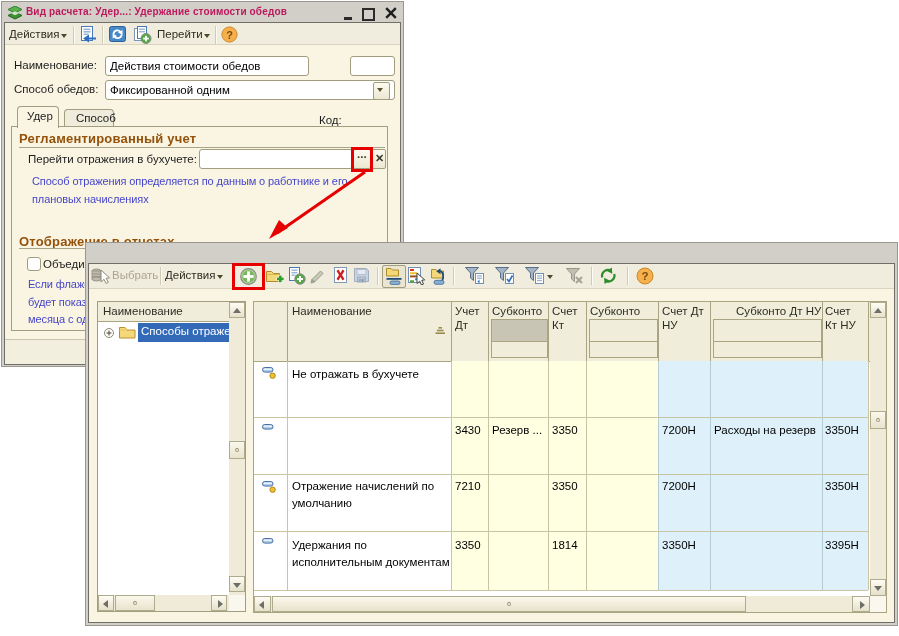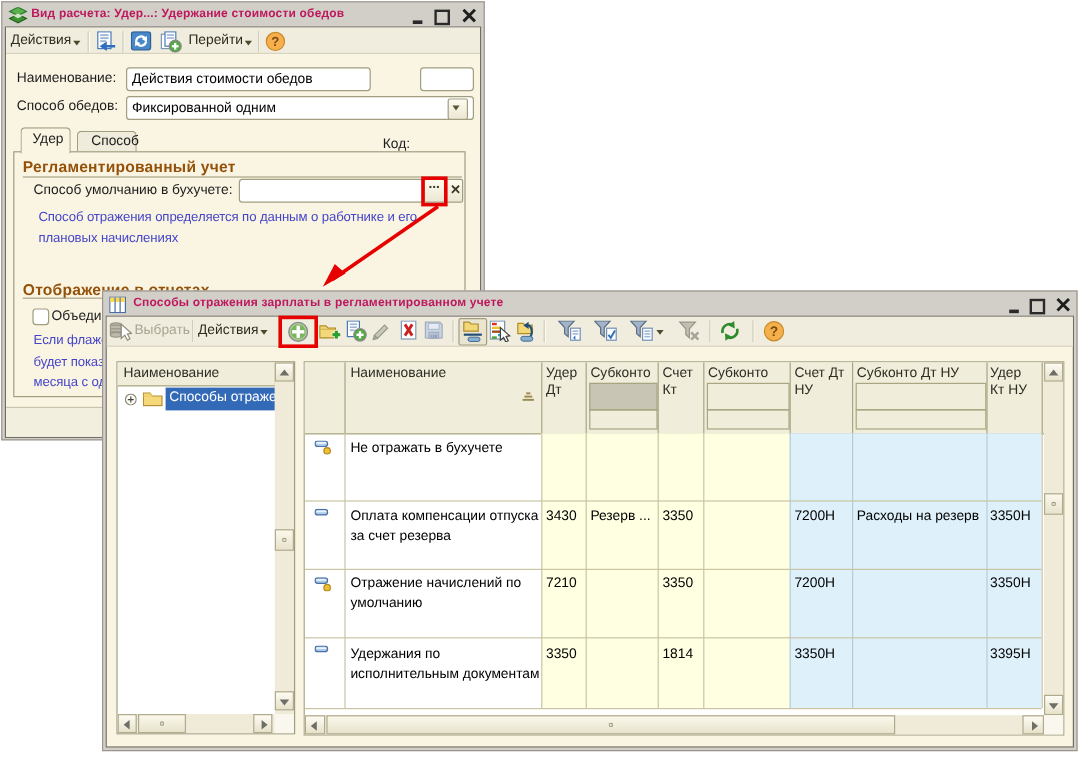--- a/index.html
+++ b/index.html
@@ -101,21 +101,21 @@
   <div class="dar" style="left:375px;top:86px;border-top-color:#5a5432;"></div>
 
   <div class="abs" style="left:62px;top:107px;width:48px;height:18px;background:#F0ECDC;border:1px solid #A19D7F;border-radius:4px 4px 0 0;border-bottom:none;"></div>
   <div class="lbl" style="left:74px;top:110px;">Способ</div>
   <div class="abs" style="left:9px;top:124px;width:375px;height:203px;background:#FAF5E3;border:1px solid #A19D7F;"></div>
   <div class="abs" style="left:15px;top:104px;width:40px;height:21px;background:#FAF5E3;border:1px solid #A19D7F;border-radius:4px 4px 0 0;border-bottom:none;"></div>
   <div class="lbl" style="left:25px;top:108px;">Удер</div>
 
   <div class="hdr" style="left:17px;top:129px;">Регламентированный учет</div>
   <div class="hln" style="left:17px;top:145px;width:366px;"></div>
-  <div class="lbl" style="left:26px;top:151px;">Способ умолчанию в бухучете:</div>
+  <div class="lbl" style="left:26px;top:151px;">Перейти отражения в бухучете:</div>
   <div class="inp" style="left:197px;top:147px;width:148px;height:18px;"></div>
   <div class="btn" style="left:351px;top:147px;width:16px;height:18px;">
       <span style="position:absolute;left:3px;top:-2px;font-weight:bold;color:#3a3a28;">...</span>
     </div>
   <div class="btn" style="left:369px;top:147px;width:13px;height:18px;">
       <span style="position:absolute;left:3px;top:2px;font-size:11px;font-weight:bold;color:#3a3a28;">✕</span>
     </div>
   <div class="abs" style="left:349px;top:145px;width:16px;height:19px;border:3px solid #E60000;"></div>
   <div class="blu" style="left:30px;top:171px;">Способ отражения определяется по данным о работнике и его<br>плановых начислениях</div>
 
@@ -127,39 +127,20 @@
 
   <div class="abs" style="left:3px;top:337px;width:395px;height:24px;background:#F3EFDF;border-top:1px solid #C9C5AC;"></div>
 </div>
 
 <svg class="abs" style="left:255px;top:160px;z-index:5;" width="130" height="95" viewBox="0 0 130 95">
   <line x1="110" y1="12" x2="22" y2="73" stroke="#E60000" stroke-width="3"></line>
   <polygon points="14,79 33,68 24,60" fill="#E60000"></polygon>
 </svg>
 
 <div class="win" id="w2" style="left:85px;top:242px;width:811px;height:382px;z-index:10;">
-  <div class="tit">
-    <svg style="left:5px;top:4px" width="14" height="14" viewBox="0 0 14 14">
-      <rect x="0.5" y="0.5" width="13" height="13" fill="#fff" stroke="#4A6FA5"></rect>
-      <rect x="1" y="1" width="3.6" height="3.6" fill="#FFD84A"></rect>
-        <rect x="5.2" y="1" width="3.6" height="3.6" fill="#FFD84A"></rect>
-        <rect x="9.4" y="1" width="3.6" height="3.6" fill="#FFD84A"></rect>
-      <line x1="4.9" y1="1" x2="4.9" y2="13" stroke="#4A6FA5"></line>
-        <line x1="9.1" y1="1" x2="9.1" y2="13" stroke="#4A6FA5"></line>
-    </svg>
-    <span class="t" style="left:25px;">Способы отражения зарплаты в регламентированном учете</span>
-    <div class="mini" style="left:755px;top:15px;width:8px;height:3px;"></div>
-    <div class="maxi" style="left:772px;top:6px;"></div>
-    <svg style="left:794px;top:5px" width="12" height="12" viewBox="0 0 12 12">
-        <g stroke="#1e1e1e" stroke-width="2.4">
-          <line x1="1.2" y1="1.2" x2="10.8" y2="10.8"></line>
-          <line x1="10.8" y1="1.2" x2="1.2" y2="10.8"></line>
-        </g>
-      </svg>
-  </div>
   <div class="cnt" style="left:2px;top:20px;width:805px;height:358px;"></div>
 
   <div class="tb" style="left:3px;top:21px;width:805px;height:24px;"></div>
   <div id="tb2" class="abs" style="left:3px;top:21px;width:805px;height:24px;">
     <svg style="left:2px;top:3px" width="19" height="18" viewBox="0 0 19 18">
       <g stroke="#9A9688" fill="#BDB9AB">
           <ellipse cx="5.5" cy="4" rx="4.5" ry="2"></ellipse>
           <rect x="1" y="4" width="9" height="8"></rect>
           <ellipse cx="5.5" cy="12" rx="4.5" ry="2"></ellipse>
           <line x1="1" y1="7" x2="10" y2="7"></line>
@@ -323,27 +304,27 @@
     <div class="abs" style="left:197px;top:0;width:1px;height:59px;background:#A9A583;"></div>
     <div class="abs" style="left:234px;top:0;width:1px;height:59px;background:#A9A583;"></div>
     <div class="abs" style="left:294px;top:0;width:1px;height:59px;background:#A9A583;"></div>
     <div class="abs" style="left:332px;top:0;width:1px;height:59px;background:#A9A583;"></div>
     <div class="abs" style="left:404px;top:0;width:1px;height:59px;background:#A9A583;"></div>
     <div class="abs" style="left:456px;top:0;width:1px;height:59px;background:#A9A583;"></div>
     <div class="abs" style="left:568px;top:0;width:1px;height:59px;background:#A9A583;"></div>
     <div class="abs" style="left:614px;top:0;width:1px;height:59px;background:#A9A583;"></div>
 
     <div class="htx" style="left:38px;top:3px;">Наименование</div>
-    <div class="htx" style="left:201px;top:3px;width:32px;">Удер Дт</div>
+    <div class="htx" style="left:201px;top:3px;width:32px;">Учет Дт</div>
     <div class="htx" style="left:238px;top:3px;">Субконто</div>
     <div class="htx" style="left:298px;top:3px;width:32px;">Счет Кт</div>
     <div class="htx" style="left:336px;top:3px;">Субконто</div>
     <div class="htx" style="left:408px;top:3px;width:46px;">Счет Дт НУ</div>
-    <div class="htx" style="left:460px;top:3px;text-align:center;">Субконто Дт НУ</div>
-    <div class="htx" style="left:571px;top:3px;width:34px;">Удер Кт НУ</div>
+    <div class="htx" style="left:482px;top:3px;text-align:center;">Субконто Дт НУ</div>
+    <div class="htx" style="left:571px;top:3px;width:34px;">Счет Кт НУ</div>
 
     <svg style="left:181px;top:24px" width="11" height="9" viewBox="0 0 11 9">
       <rect x="3.5" y="1" width="3.5" height="1.6" fill="#9A8A50"></rect>
         <rect x="2" y="3.7" width="6.5" height="1.6" fill="#9A8A50"></rect>
         <rect x="0.5" y="6.4" width="9.5" height="1.6" fill="#9A8A50"></rect>
     </svg>
 
     <div class="abs" style="left:237px;top:17px;width:55px;height:21px;background:#C9C5B5;border:1px solid #A9A583;"></div>
     <div class="abs" style="left:237px;top:39px;width:55px;height:15px;border:1px solid #A9A583;"></div>
     <div class="abs" style="left:335px;top:17px;width:67px;height:21px;border:1px solid #A9A583;"></div>
@@ -381,21 +362,20 @@
       <rect x="0.5" y="0.5" width="10.5" height="4.6" rx="2.3" fill="#AECBE8" stroke="#4A6FA5"></rect>
       <rect x="1.5" y="1.4" width="8.5" height="1.5" rx="0.7" fill="#E8F2FA"></rect>
       <circle cx="10.6" cy="8.7" r="2.7" fill="#F0C030" stroke="#B08820"></circle>
     </svg>
     <svg style="left:8px;top:236px" width="15" height="12" viewBox="0 0 15 12">
       <rect x="0.5" y="0.5" width="10.5" height="4.6" rx="2.3" fill="#AECBE8" stroke="#4A6FA5"></rect>
       <rect x="1.5" y="1.4" width="8.5" height="1.5" rx="0.7" fill="#E8F2FA"></rect>
     </svg>
 
     <div class="ctx" style="left:38px;top:64px;">Не отражать в бухучете</div>
-    <div class="ctx" style="left:38px;top:120px;">Оплата компенсации отпуска<br>за счет резерва</div>
     <div class="ctx" style="left:201px;top:120px;">3430</div>
     <div class="ctx" style="left:238px;top:120px;">Резерв ...</div>
     <div class="ctx" style="left:298px;top:120px;">3350</div>
     <div class="ctx" style="left:408px;top:120px;">7200Н</div>
     <div class="ctx" style="left:460px;top:120px;">Расходы на резерв</div>
     <div class="ctx" style="left:571px;top:120px;">3350Н</div>
     <div class="ctx" style="left:38px;top:176px;">Отражение начислений по<br>умолчанию</div>
     <div class="ctx" style="left:201px;top:176px;">7210</div>
     <div class="ctx" style="left:298px;top:176px;">3350</div>
     <div class="ctx" style="left:408px;top:176px;">7200Н</div>

